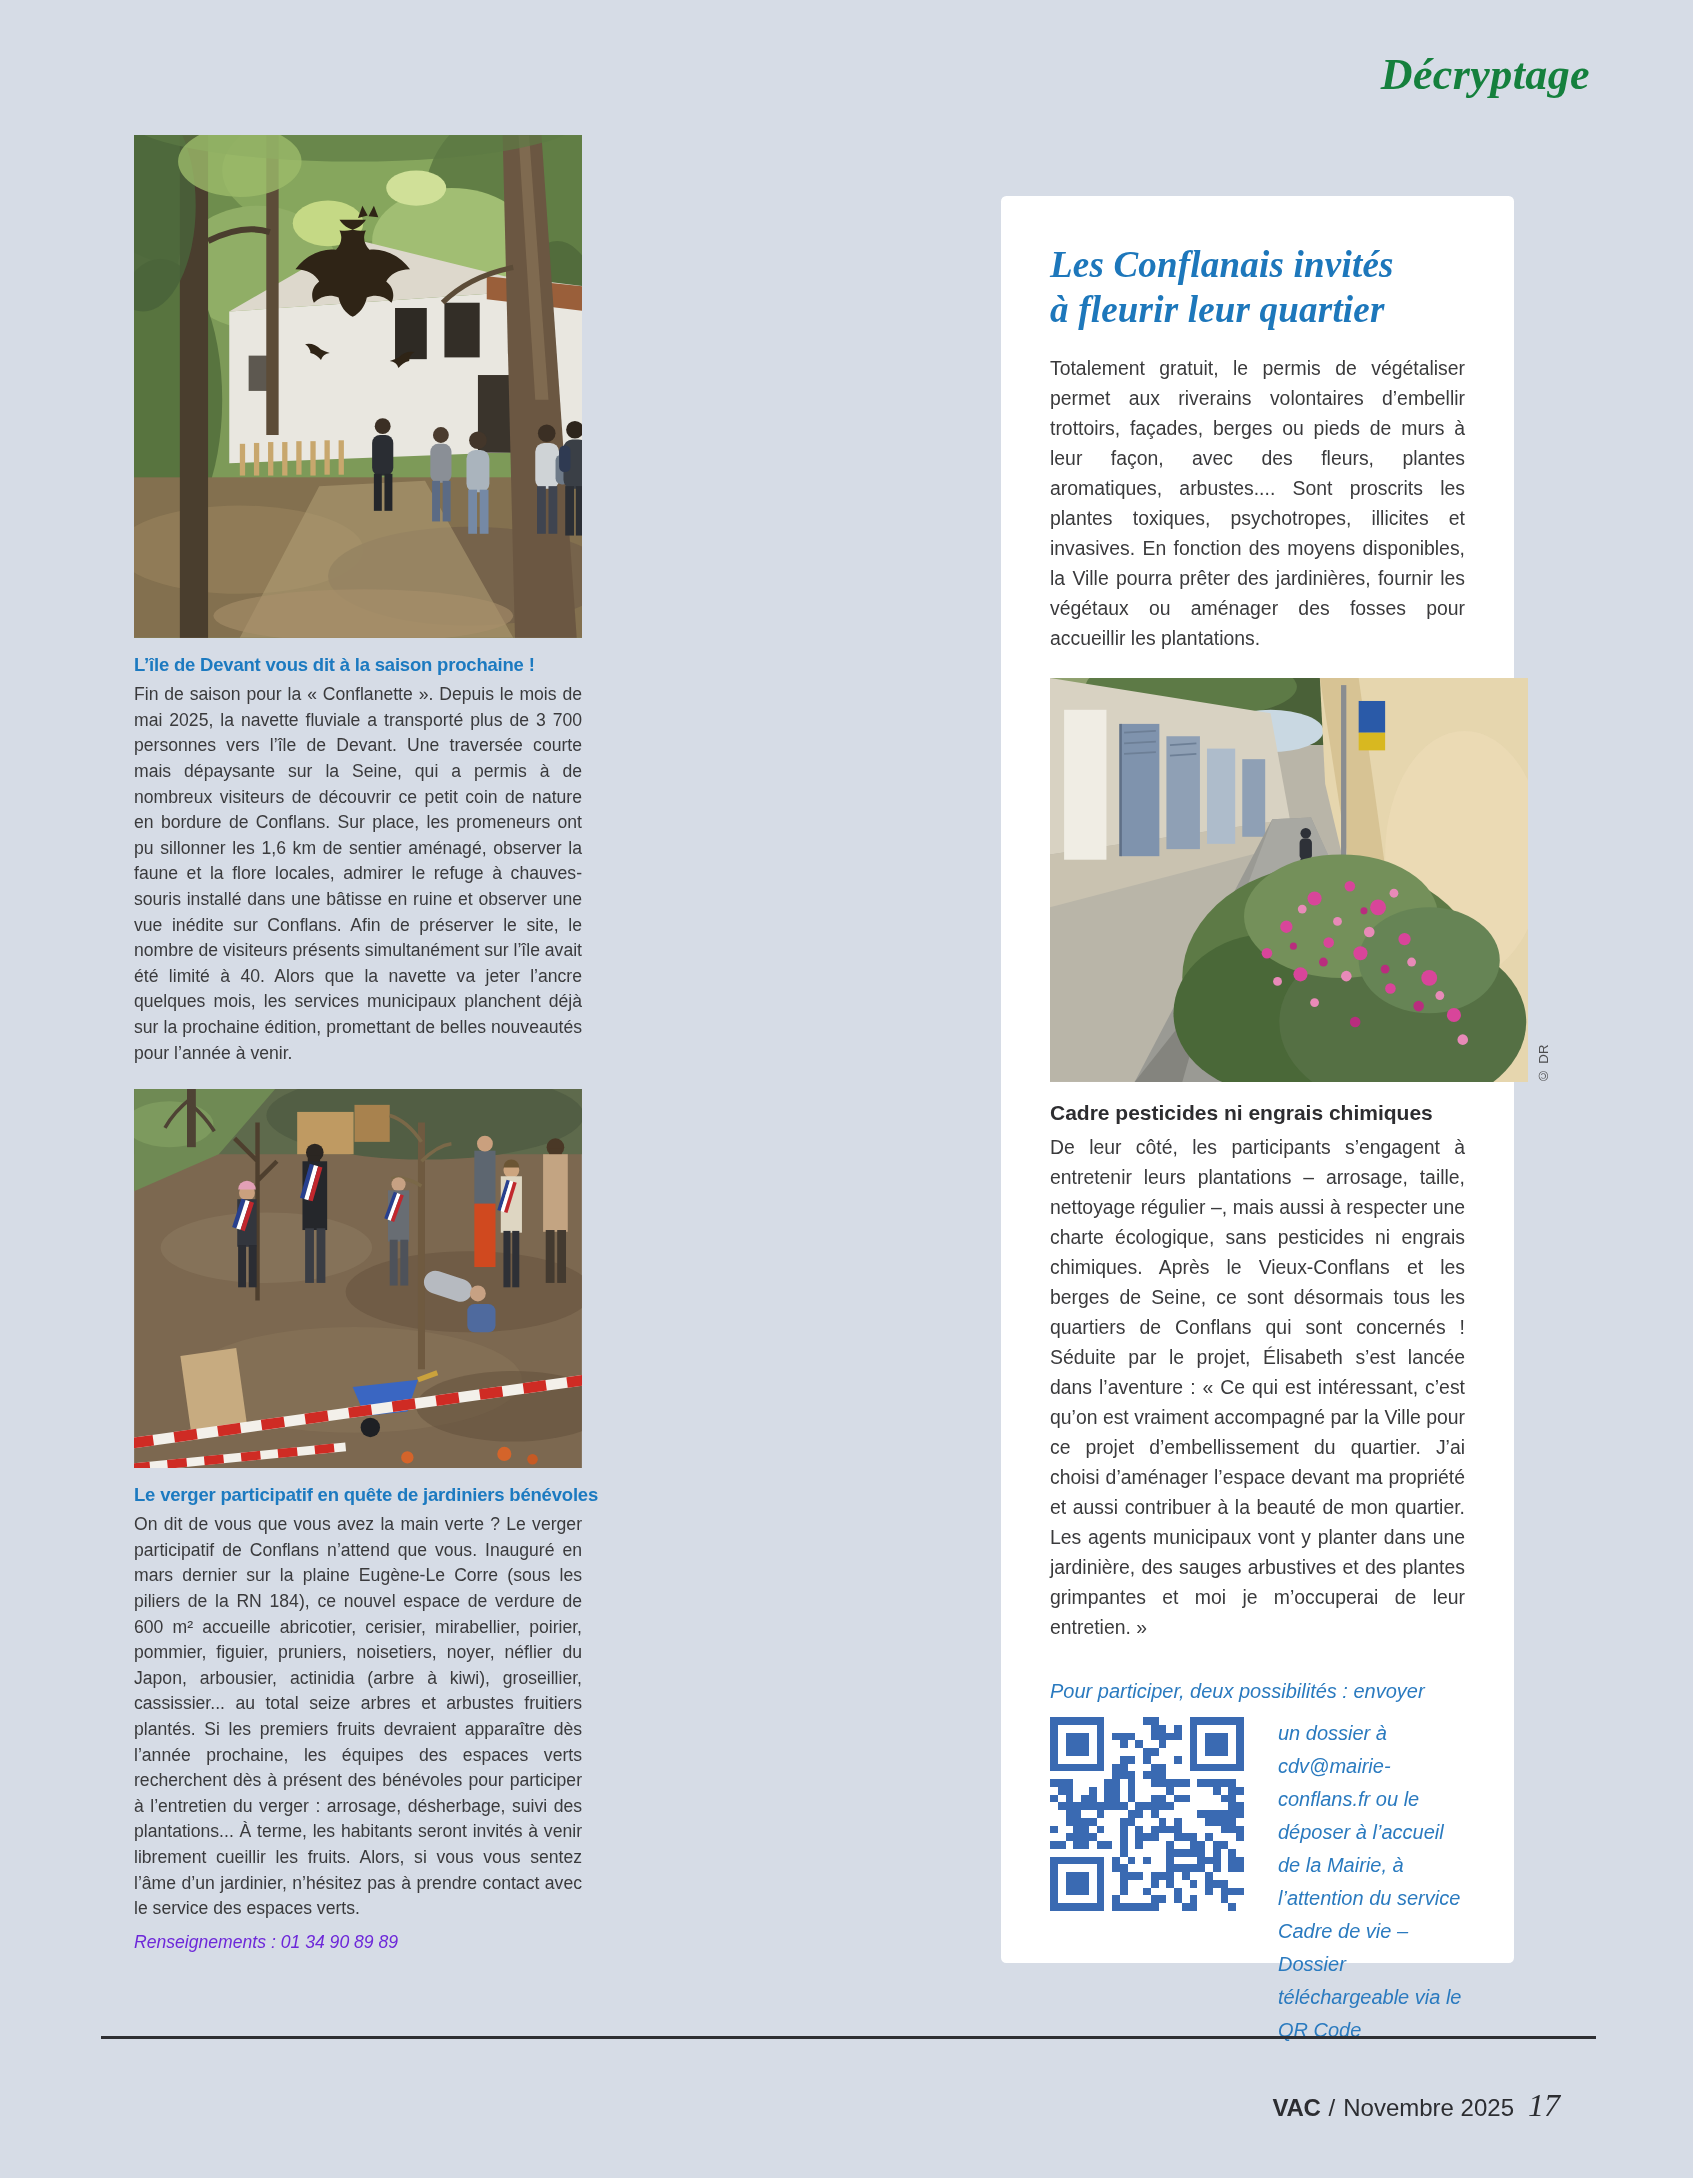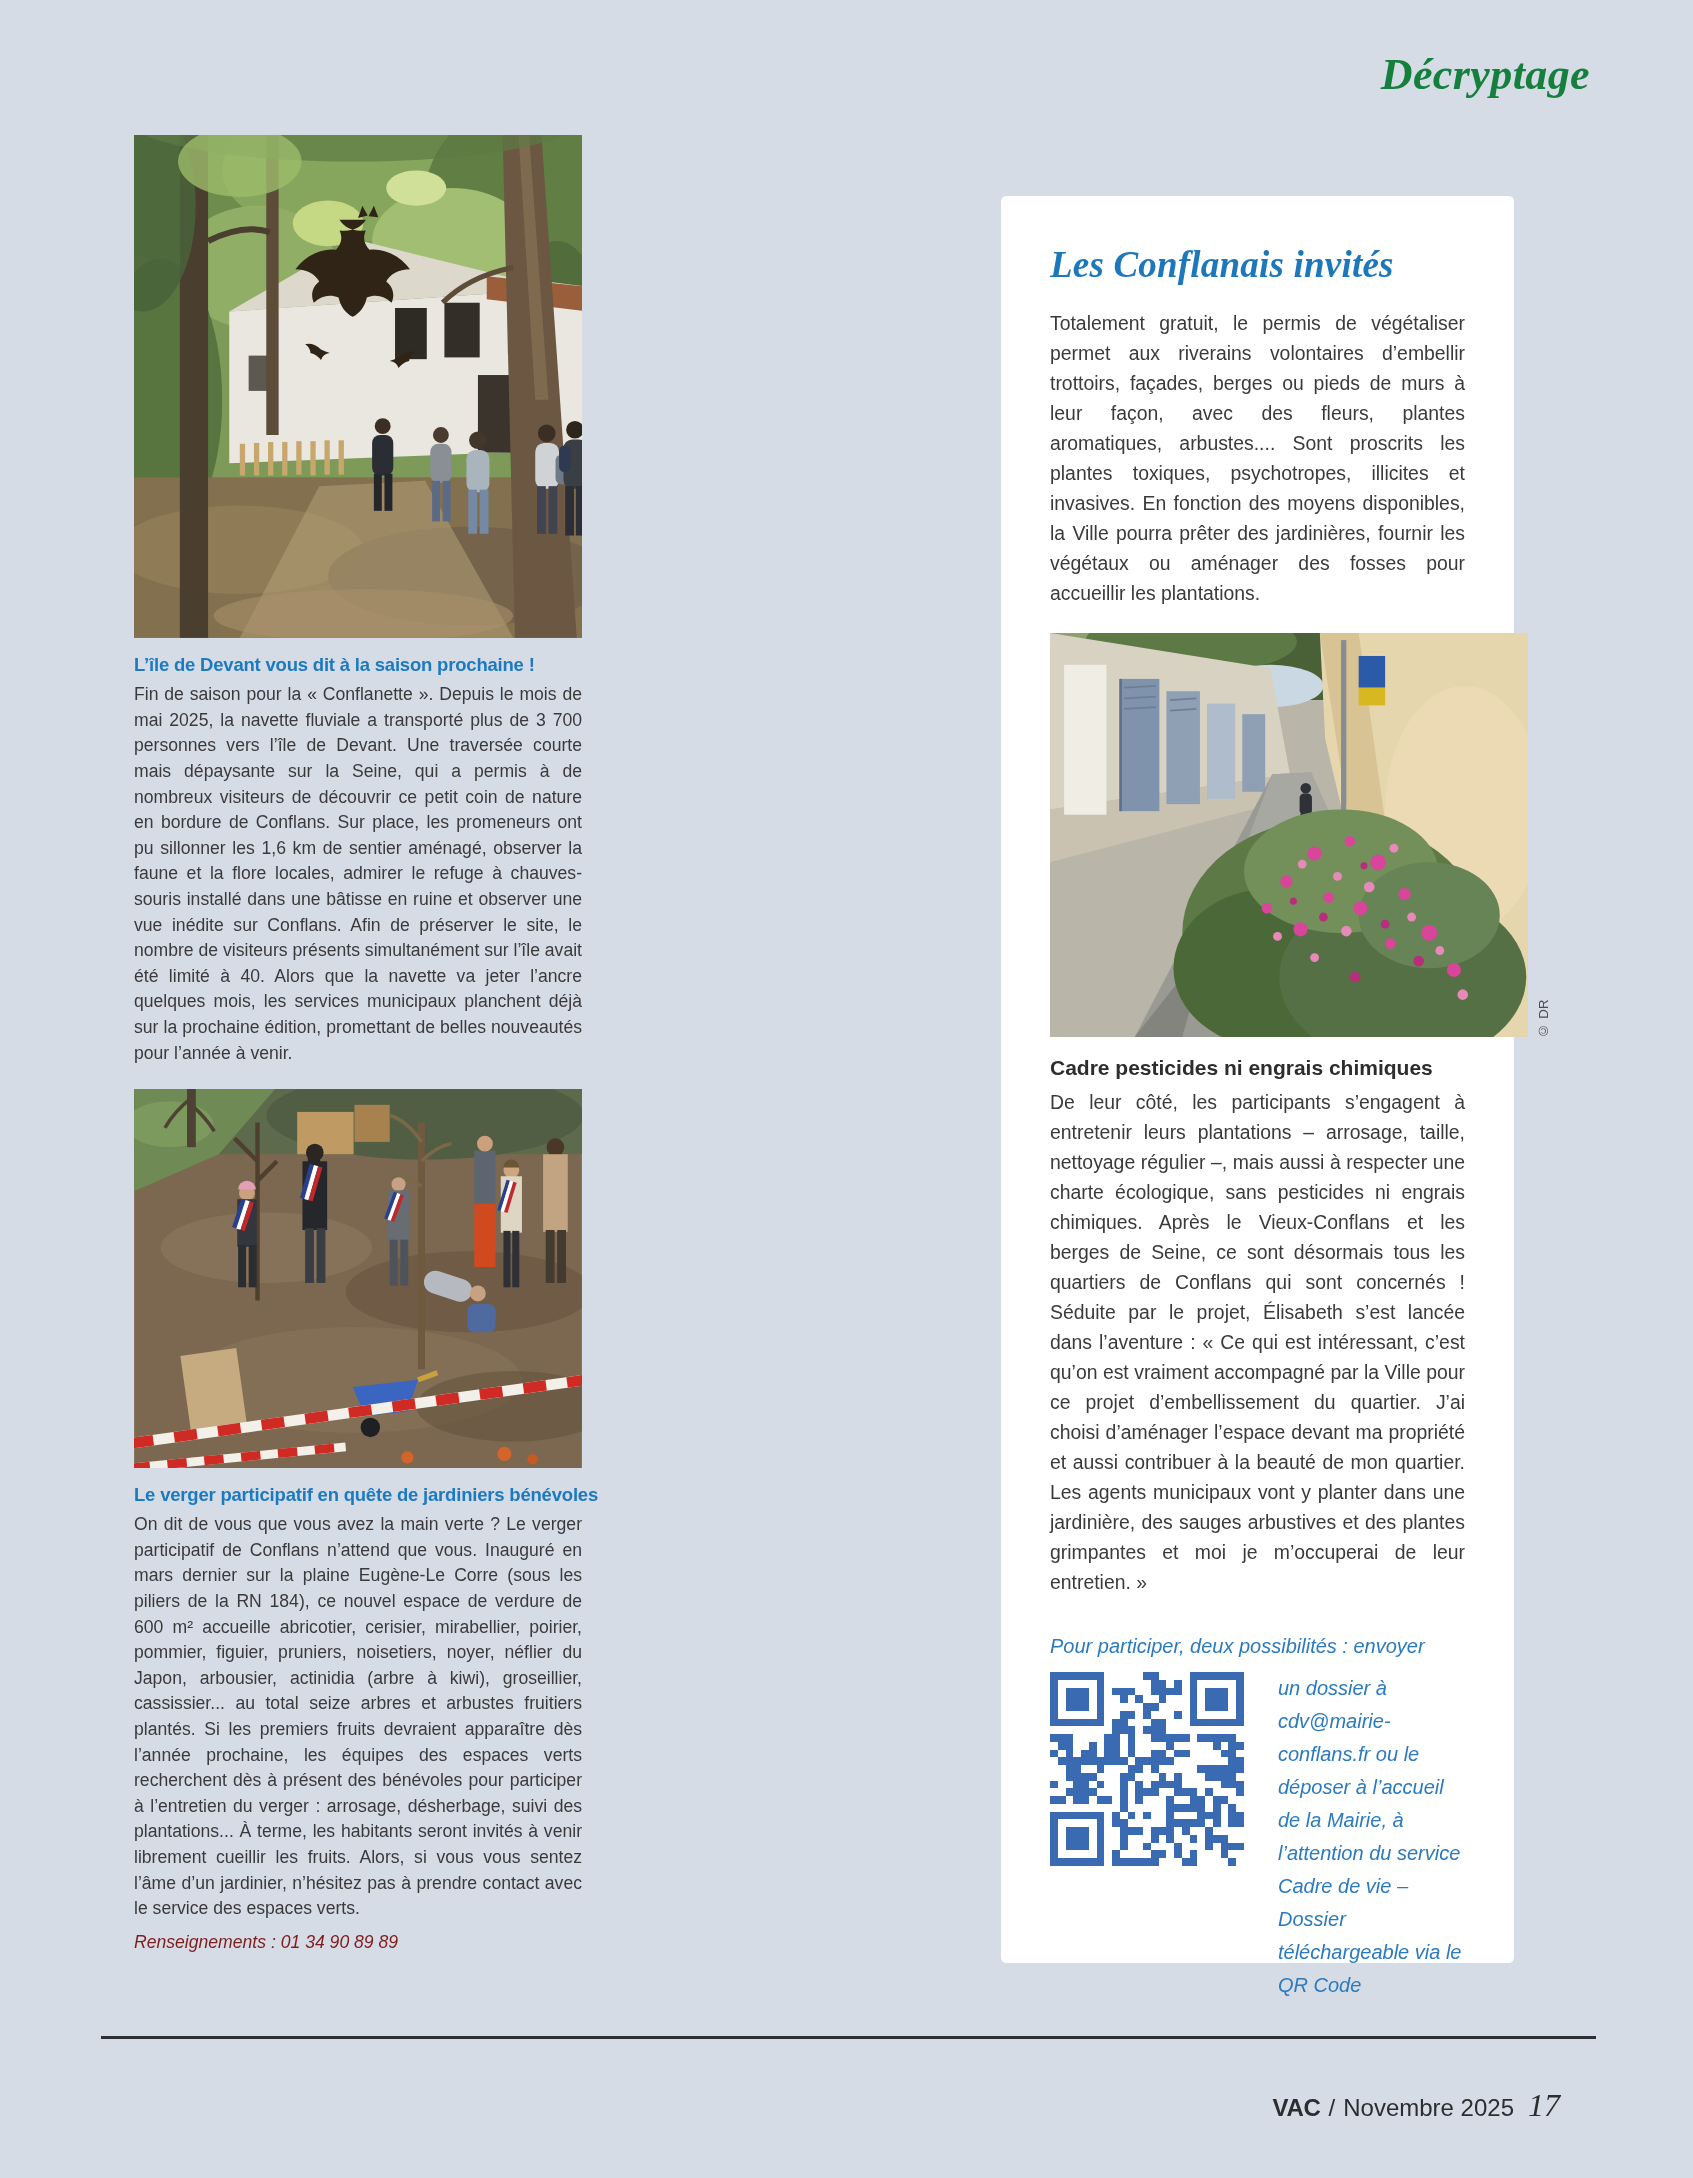--- a/index.html
+++ b/index.html
@@ -34,21 +34,21 @@
     white-space:nowrap;letter-spacing:-0.2px;
   }
   .body-text{
     margin-top:6.2px;
     font-size:17.6px;line-height:25.6px;
     text-align:justify;color:var(--ink);
   }
   .photo2-wrap{margin-top:23px;}
   .contact-line{
     margin-top:10.6px;
-    font-style:italic;color:#7f1d1d;font-size:17.6px;
+    font-style:italic;color:#6d28d9;font-size:17.6px;
   }
   
   .card{
     position:absolute;left:1001px;top:196px;width:513px;height:1767px;
     background:#ffffff;border-radius:5.3px;
     padding:46px 49px 35px 49px;
   }
   .card-title{
     font-family:"Liberation Serif",serif;font-style:italic;font-weight:bold;
     font-size:37px;line-height:45px;color:var(--blue-serif);
@@ -314,20 +314,21 @@
   </span>
 
   <div class="article-head">Le verger participatif en quête de jardiniers bénévoles</div>
   <p class="body-text">On dit de vous que vous avez la main verte ? Le verger participatif de Conflans n’attend que vous. Inauguré en mars dernier sur la plaine Eugène-Le Corre (sous les piliers de la RN 184), ce nouvel espace de verdure de 600 m² accueille abricotier, cerisier, mirabellier, poirier, pommier, figuier, pruniers, noisetiers, noyer, néflier du Japon, arbousier, actinidia (arbre à kiwi), groseillier, cassissier... au total seize arbres et arbustes fruitiers plantés. Si les premiers fruits devraient apparaître dès l’année prochaine, les équipes des espaces verts recherchent dès à présent des bénévoles pour participer à l’entretien du verger : arrosage, désherbage, suivi des plantations... À terme, les habitants seront invités à venir librement cueillir les fruits. Alors, si vous vous sentez l’âme d’un jardinier, n’hésitez pas à prendre contact avec le service des espaces verts.</p>
   <p class="contact-line">Renseignements : 01 34 90 89 89</p>
 </div>
 
 <div class="card">
   <h1 class="card-title">
     <span>Les Conflanais invités</span>
+    <span>à fleurir leur quartier</span>
   </h1>
 
   <p class="card-body">Totalement gratuit, le permis de végétaliser permet aux riverains volontaires d’embellir trottoirs, façades, berges ou pieds de murs à leur façon, avec des fleurs, plantes aromatiques, arbustes.... Sont proscrits les plantes toxiques, psychotropes, illicites et invasives. En fonction des moyens disponibles, la Ville pourra prêter des jardinières, fournir les végétaux ou aménager des fosses pour accueillir les plantations.</p>
 
   <div class="card-photo-wrap">
     <svg width="478" height="404" viewBox="0 0 542 458" xmlns="http://www.w3.org/2000/svg">
       <rect width="542" height="458" fill="#b9b5a8"></rect>
 
       <rect width="542" height="70" fill="#8fa06e"></rect>
       <ellipse cx="300" cy="24" rx="180" ry="52" fill="#4a6138"></ellipse>

